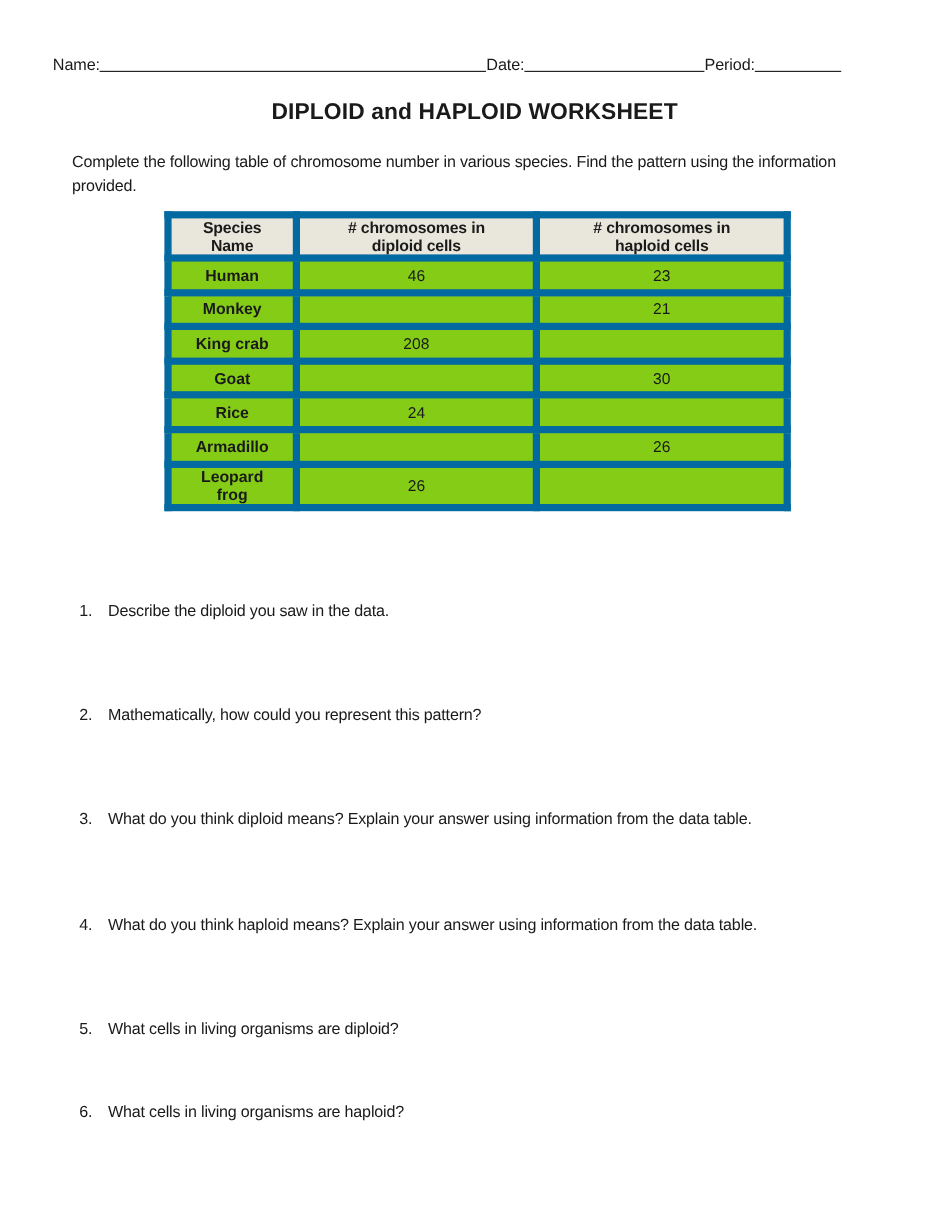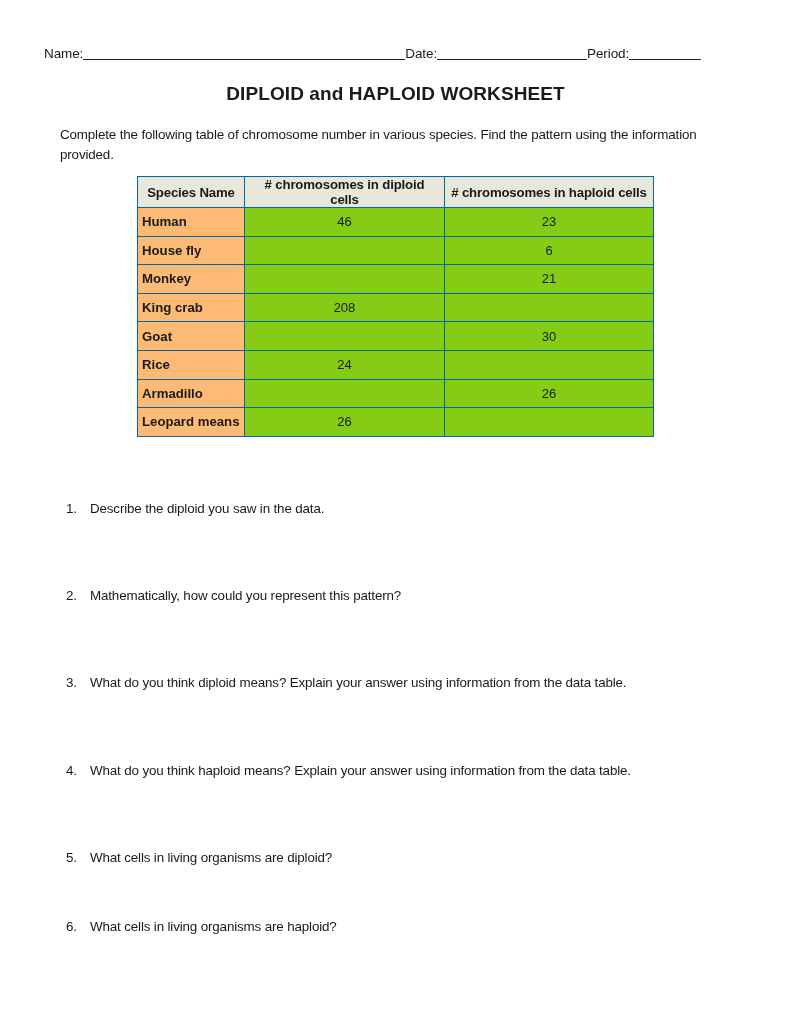--- a/index.html
+++ b/index.html
@@ -72,36 +72,37 @@
     top: 176px;
     width: 516px;
   }
   table.chromo {
     border-collapse: collapse;
     width: 516px;
     table-layout: fixed;
   }
   table.chromo th,
   table.chromo td {
-    border: 1px solid #0369a1;
+    border: 6px solid #0369a1;
     height: 28.6px;
     font-size: 13px;
-    padding: 0 4px;
+    padding: 0 20px;
     box-sizing: border-box;
   }
   table.chromo th {
     background: #e9e7db;
     font-weight: bold;
     text-align: center;
     font-size: 13.2px;
     letter-spacing: -0.15px;
   }
   table.chromo td.species {
-    background: #fdba74;
+    background: #84cc16;
     font-weight: bold;
+    text-align: center;
     font-size: 13.2px;
   }
   table.chromo td.num {
     background: #84cc16;
     text-align: center;
     font-size: 13px;
   }
   col.c-species { width: 107px; }
   col.c-diploid { width: 200px; }
   col.c-haploid { width: 209px; }
@@ -154,25 +155,20 @@
           <th># chromosomes in haploid cells</th>
         </tr>
       </thead>
       <tbody id="table-body">
           <tr>
             <td class="species">Human</td>
             <td class="num">46</td>
             <td class="num">23</td>
           </tr>
           <tr>
-            <td class="species">House fly</td>
-            <td class="num"></td>
-            <td class="num">6</td>
-          </tr>
-          <tr>
             <td class="species">Monkey</td>
             <td class="num"></td>
             <td class="num">21</td>
           </tr>
           <tr>
             <td class="species">King crab</td>
             <td class="num">208</td>
             <td class="num"></td>
           </tr>
           <tr>
@@ -184,21 +180,21 @@
             <td class="species">Rice</td>
             <td class="num">24</td>
             <td class="num"></td>
           </tr>
           <tr>
             <td class="species">Armadillo</td>
             <td class="num"></td>
             <td class="num">26</td>
           </tr>
           <tr>
-            <td class="species">Leopard means</td>
+            <td class="species">Leopard frog</td>
             <td class="num">26</td>
             <td class="num"></td>
           </tr>
         </tbody>
     </table>
   </div>
 
   <div class="questions" id="questions-list">
       <div class="q-item" style="position: absolute; top: 0px; left: 0px; width: 650px;">
         <span class="q-num">1.</span>

